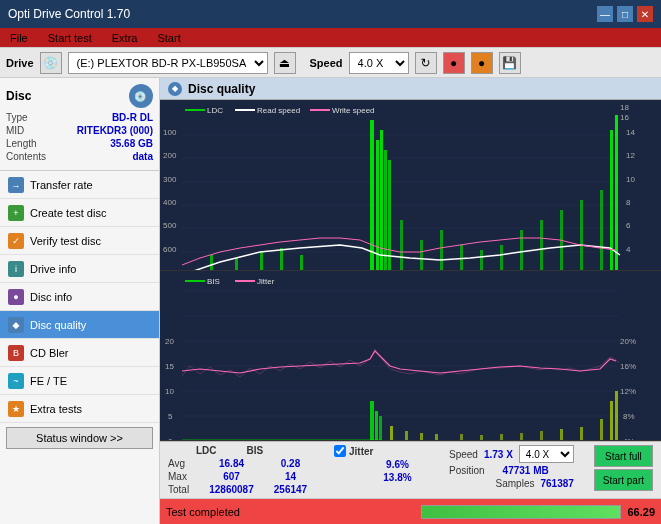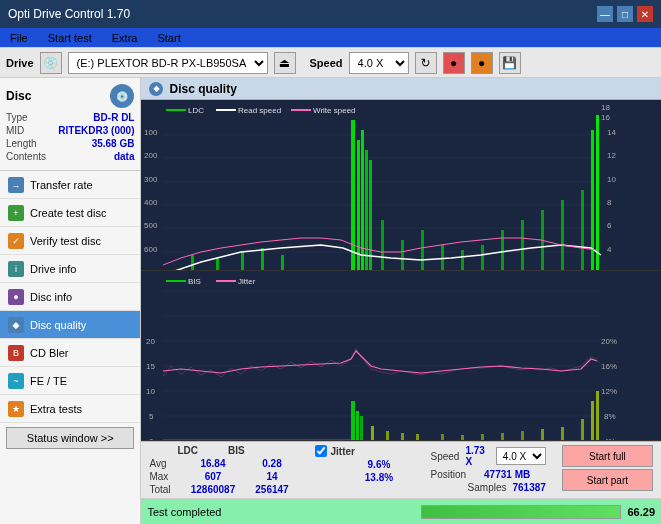--- a/index.html
+++ b/index.html
@@ -28,21 +28,21 @@
       background: #4a7fb5;
       color: white;
       font-size: 10px;
       display: flex; align-items: center; justify-content: center;
       cursor: pointer;
       border: none;
     }
     .titlebar-btn.close { background: #c0392b; }
     
     .menubar {
-      background: #1d4ed8;
+      background: #b91c1c;
       height: 20px;
       display: flex;
       align-items: center;
       padding: 0 4px;
       border-bottom: 1px solid #ccc;
       gap: 8px;
     }
     .menubar-item {
       padding: 2px 6px;
       font-size: 11px;
@@ -213,21 +213,21 @@
       background: #1a2540;
       position: relative;
     }
     .chart-section {
       flex: 1;
       position: relative;
       border-bottom: 1px solid #333;
     }
     
     .bottom-bar {
-      background: #86efac;
+      background: #ef4444;
       border-top: 1px solid #ccc;
       padding: 3px 6px;
       display: flex;
       align-items: center;
       gap: 6px;
       height: 26px;
     }
     .status-text { font-size: 11px; flex: 1; }
     .progress-bar-container {
       width: 200px;
@@ -255,25 +255,25 @@
     .speed-select2 {
       height: 18px;
       font-size: 10px;
       border: 1px solid #999;
       background: white;
       padding: 0 2px;
       width: 55px;
     }
     .btn-start {
       height: 22px;
-      background: #fca5a5;
+      background: #22c55e;
       border: 1px solid #999;
       font-size: 10px;
       cursor: pointer;
-      padding: 0 24px;
+      padding: 0 8px;
       white-space: nowrap;
     }
     .buttons-col { display: flex; flex-direction: column; gap: 2px; justify-content: center; }
     svg text { font-family: 'Segoe UI', Arial, sans-serif; }
   </style>
 </head>
 <body>
 
 <div class="titlebar">
   <span class="titlebar-title">Opti Drive Control 1.70</span>

